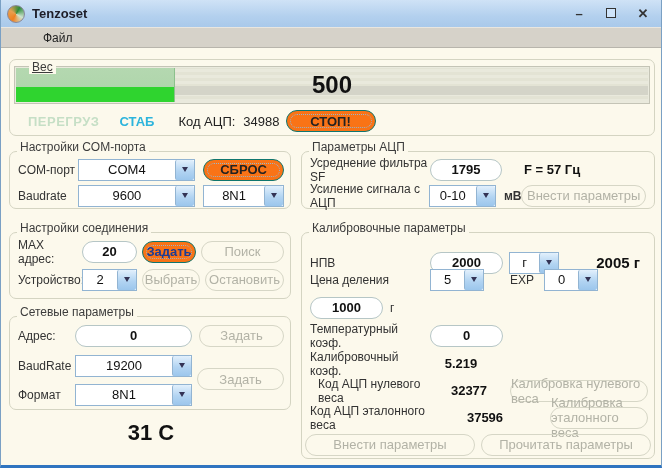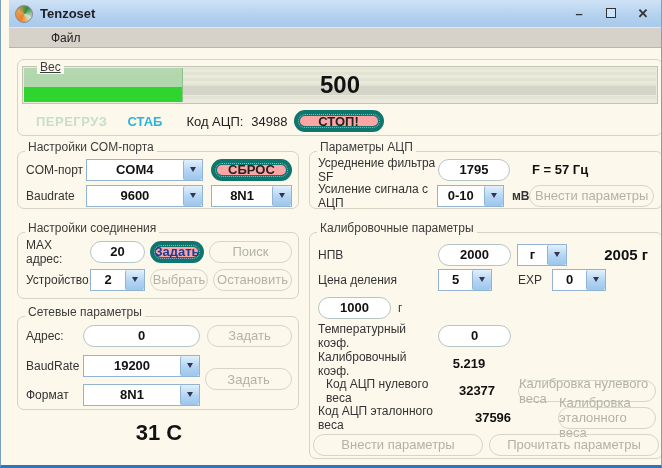--- a/index.html
+++ b/index.html
@@ -1,20 +1,20 @@
 <!DOCTYPE html>
 <html><head>
 <meta charset="utf-8">
 <style>
   * { margin:0; padding:0; box-sizing:border-box; }
   html,body { font-family:"Liberation Sans", sans-serif; }
   .window {
     position:relative; width:662px; height:468px; overflow:hidden;
     border-left:1px solid #7aa0c4; border-right:1px solid #7aa0c4;
-    border-bottom:3px solid #2f74c0; background:#fcf9ec;padding-left:8px;
+    border-bottom:3px solid #2f74c0; background:#fcf9ec;
   }
   .titlebar {
     position:relative; height:27px;
     background:linear-gradient(180deg,#cfe2f6 0%,#b3d0ee 60%,#a9c9ea 100%);
     display:flex; align-items:center; padding-left:6px;
   }
   .app-icon {
     width:18px; height:18px; border-radius:50%;
     background:conic-gradient(from 30deg,#2e8b3c,#cfe4cf,#f08020,#e8a050,#2e8b3c);
     border:1px solid #889; margin-right:7px;
@@ -36,34 +36,34 @@
   .lbl { font-size:12px; color:#333; }
 
   
   .pill {
     height:22px; border:1px solid #b6c6c6; border-radius:11px; background:#fff;
     display:flex; align-items:center; justify-content:center;
     font-size:13px; font-weight:bold; color:#111;
   }
   
   .dd { height:22px; border:1px solid #92b4d2; background:#fff; display:flex; align-items:stretch; }
-  .dd .dd-val { flex:1; display:flex; align-items:center; justify-content:center; font-size:13px; font-weight:bold; color:#111; }
+  .dd .dd-val { flex:1; display:flex; align-items:center; justify-content:center; font-size:13px; font-weight:normal; color:#111; }
   .dd .dd-btn {
     width:19px; border-left:1px solid #92b4d2; border-radius:2px;
     background:linear-gradient(180deg,#e2f0fc 0%,#b2d4f2 55%,#9cc6ec 100%);
     display:flex; align-items:center; justify-content:center;
   }
   .tri { width:0; height:0; border-left:3.5px solid transparent; border-right:3.5px solid transparent; border-top:5px solid #335; }
 
   
   .btn {
     height:22px; border-radius:11px; display:flex; align-items:center; justify-content:center;
     font-size:13px; cursor:default; position:relative;
   }
-  .btn.active { border:6px solid #0f766e; background:#fca5a5; color:#222; font-weight:bold;
+  .btn.active { border:1px solid #0f766e; background:#f97316; color:#222; font-weight:bold;
     outline:1px dotted #9ab4c8; outline-offset:-5px; }
   .btn.active.navy { color:#1c3c94; }
   .btn.disabled { border:1px solid #d6d6c6; background:transparent; color:#b2b2a6; font-weight:normal; }
 
   
   .bar-outer { position:absolute; border:1px solid #c4c4b6; background:#eaeadd; }
   .bar-track {
     position:absolute; inset:1px;
     background:repeating-linear-gradient(0deg,#e9e9dc 0 3px,#e3e3d4 3px 6px);
   }
@@ -184,21 +184,21 @@
               <span class="tri"></span>
             </span>
         </div>
         <div class="btn disabled" style="width:58px; margin-left:5px;">Выбрать</div>
         <div class="btn disabled" style="flex:1; margin-left:5px;">Остановить</div>
       </div>
     </div>
 
     <span class="group-label" style="left:308px; top:173px;">Калибровочные параметры</span>
     <div class="group-box" style="left:300px; top:184px; width:354px; height:227px;">
-      <div class="row" style="top:10px;">
+      <div class="row" style="top:18px;">
         <span class="lbl" style="width:120px;">НПВ</span>
         <div class="pill" style="width:73px;">2000</div>
         <div class="dd" style="width:50px; margin-left:6px;">
           <span class="dd-val">г</span>
           <span class="dd-btn">
               <span class="tri"></span>
             </span>
         </div>
         <span class="lbl big-bold" style="margin-left:auto; margin-right:8px; font-size:15px;">2005 г</span>
       </div>

